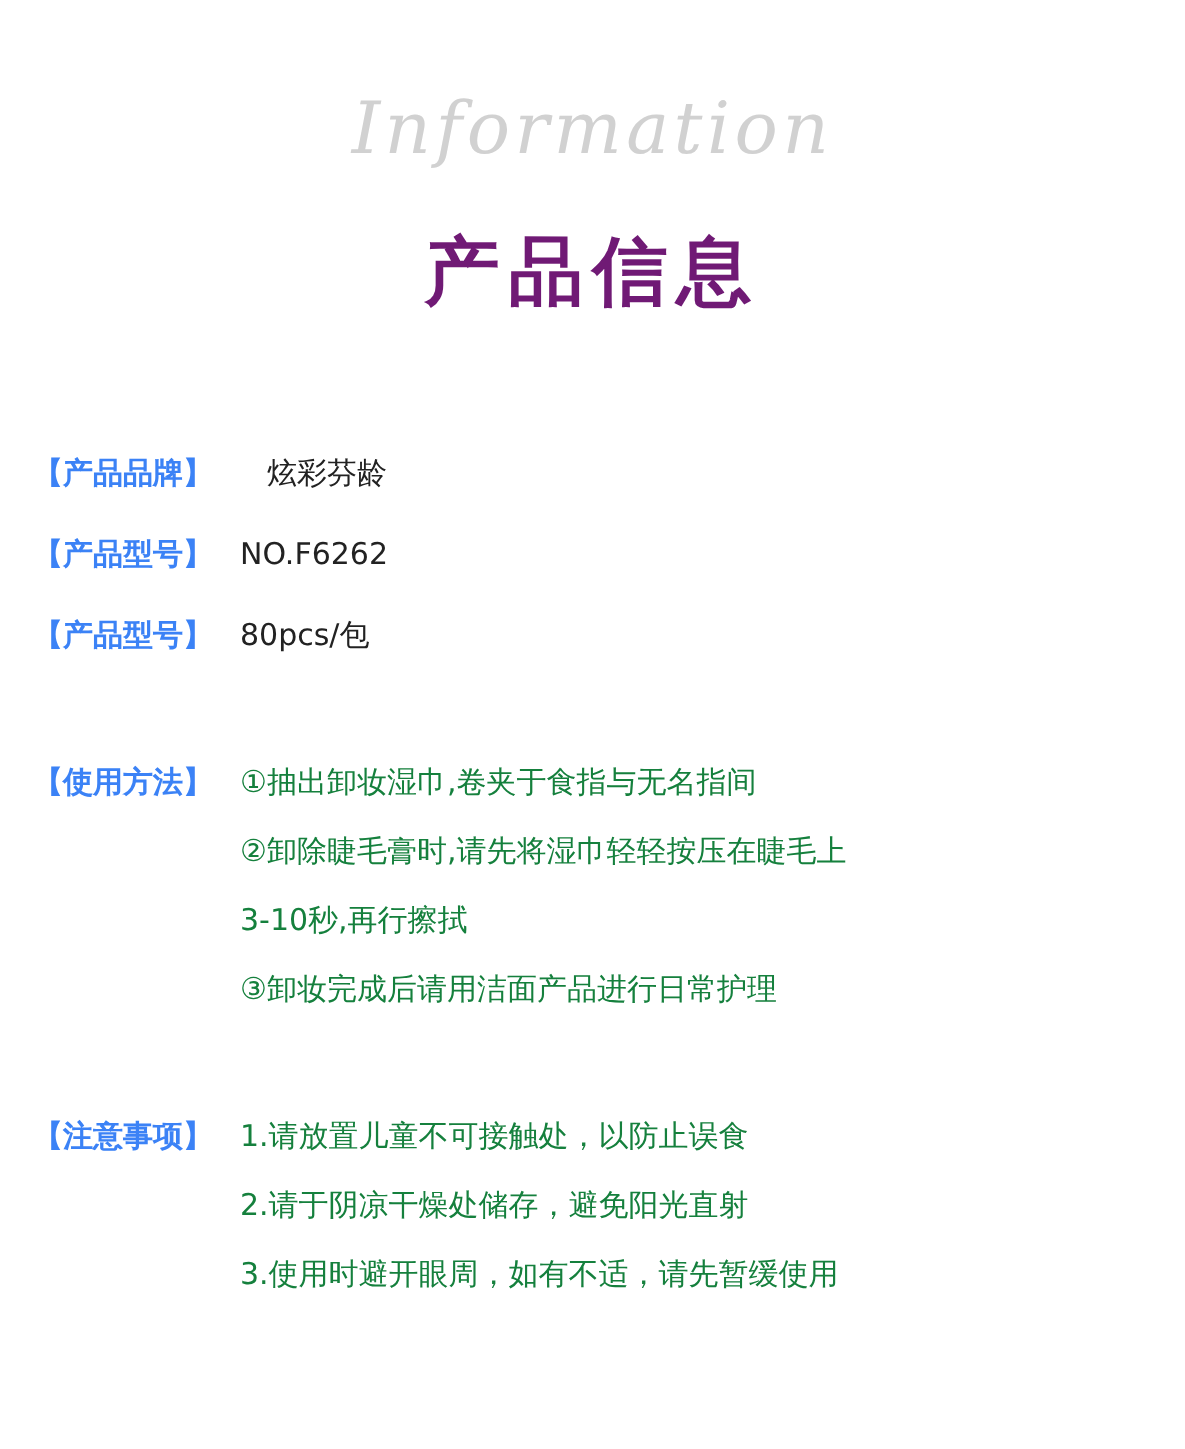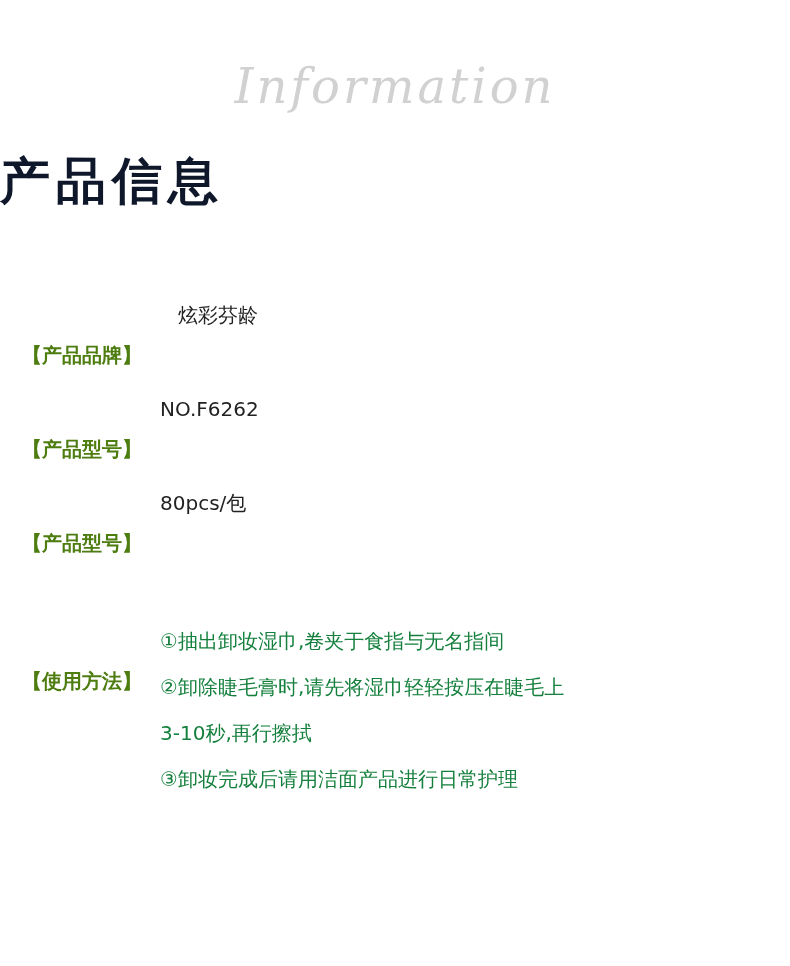--- a/index.html
+++ b/index.html
@@ -39,26 +39,26 @@
     letter-spacing: 3px;
     color: #c9c9c9;
     opacity: 0.85;
     white-space: nowrap;
   }
   .cn-title {
     position: absolute;
     top: 148px;
     left: 0;
     width: 100%;
-    text-align: left;
+    text-align: center;
     font-family: "DejaVu Sans", sans-serif;
     font-weight: bold;
     font-size: 50px;
     letter-spacing: 6px;
-    color: #0f172a;
+    color: #701a75;
   }
 
   
   .content {
     position: absolute;
     top: 300px;
     left: 0;
     width: 790px;
   }
   .row {
@@ -71,23 +71,22 @@
   }
   .label {
     flex: 0 0 auto;
     width: 150px;
     padding-left: 22px;
     box-sizing: border-box;
     font-family: "DejaVu Sans", sans-serif;
     font-weight: bold;
     font-size: 20px;
     line-height: 30px;
-    color: #4d7c0f;
+    color: #3b82f6;
     white-space: nowrap;
-    margin-top: 40px;
   }
   .value {
     flex: 1 1 auto;
     padding-left: 10px;
     font-family: "DejaVu Sans", sans-serif;
     font-size: 20px;
     line-height: 30px;
     color: #222222;
   }
   .value.indent-brand {
@@ -146,15 +145,23 @@
       <div class="value multi-line">
         <span class="line">①抽出卸妆湿巾,卷夹于食指与无名指间</span>
         <span class="line">②卸除睫毛膏时,请先将湿巾轻轻按压在睫毛上</span>
         <span class="line">3-10秒,再行擦拭</span>
         <span class="line">③卸妆完成后请用洁面产品进行日常护理</span>
       </div>
     </div>
 
     <div class="spacer-lg"></div>
 
+    <div class="row gap-top">
+      <div class="label">【注意事项】</div>
+      <div class="value multi-line">
+        <span class="line">1.请放置儿童不可接触处，以防止误食</span>
+        <span class="line">2.请于阴凉干燥处储存，避免阳光直射</span>
+        <span class="line">3.使用时避开眼周，如有不适，请先暂缓使用</span>
+      </div>
+    </div>
 
   </div>
 </div>
 
 </body></html>

